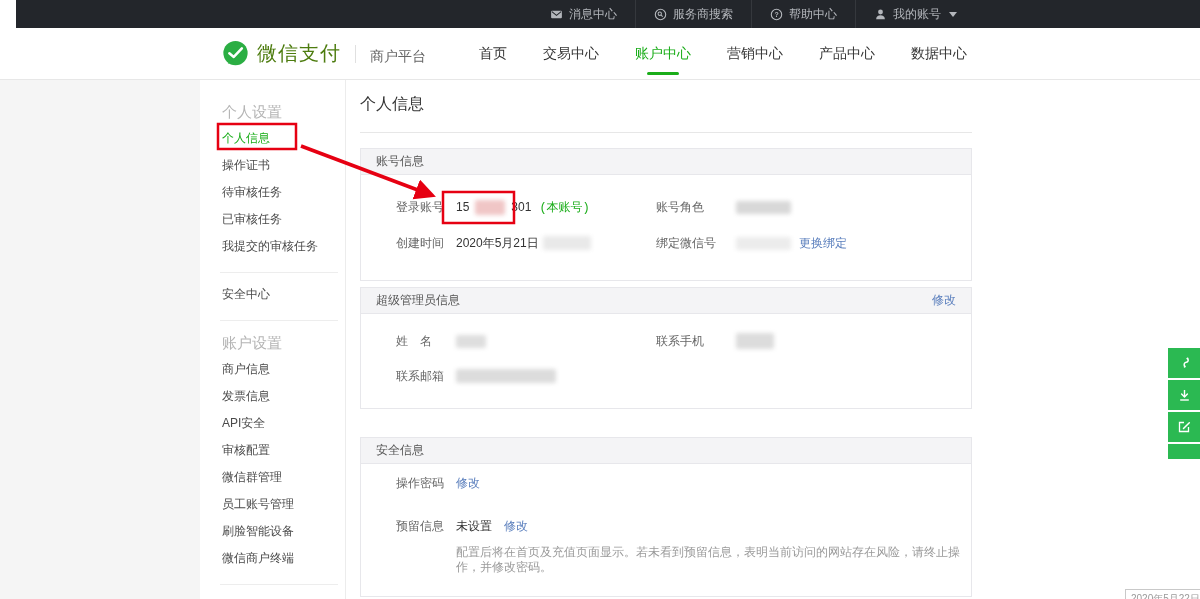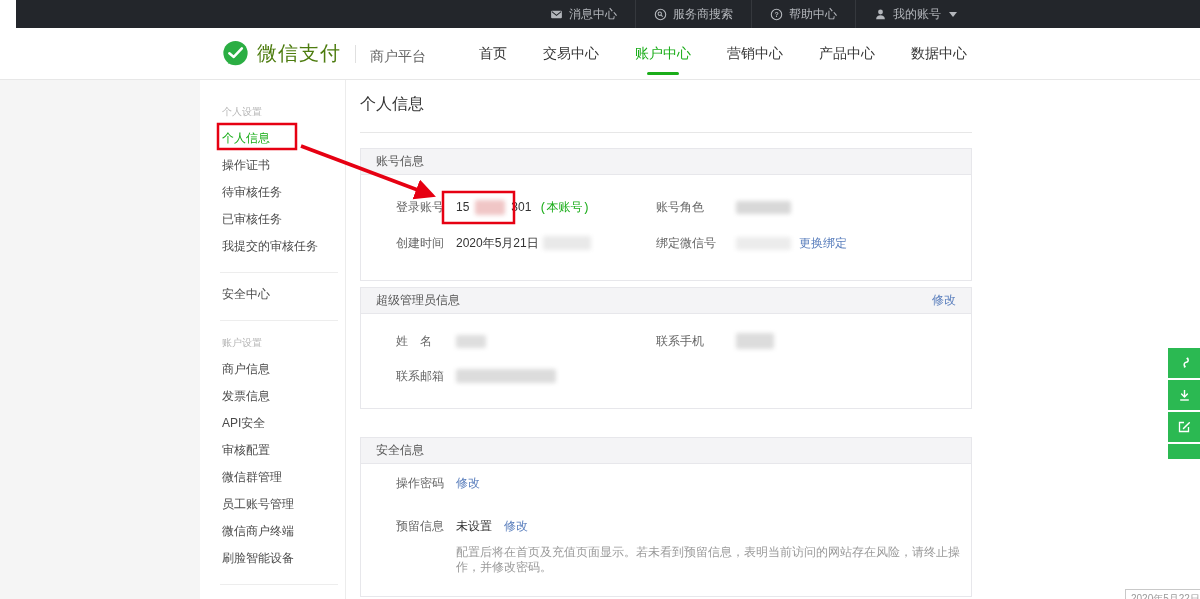--- a/index.html
+++ b/index.html
@@ -29,21 +29,21 @@
   .nav-item { position:relative; font-size:14px; color:#353535; padding:0 18px; line-height:50px;
               cursor:pointer; }
   .nav-item.active { color:#1aad19; }
   .nav-underline { position:absolute; left:50%; transform:translateX(-50%); bottom:5px;
                    width:32px; height:3px; background:#1aad19; border-radius:2px; }
 
   
   .gutter { position:absolute; top:80px; left:0; width:200px; bottom:0; background:#f5f5f5; }
   .sidebar { position:absolute; top:80px; left:200px; width:146px; bottom:0; background:#fff;
              border-right:1px solid #ececec; padding:18px 0 0 22px; }
-  .side-title { height:27px; line-height:27px; font-size:10px; color:#b5b5b5; }
+  .side-title { height:27px; line-height:27px; font-size:15px; color:#b5b5b5; }
   .side-item { height:27px; line-height:27px; font-size:12px; color:#4a4a4a; cursor:pointer; }
   .side-item.active { color:#1aad19; }
   .side-divider { border:none; border-top:1px solid #ededed; margin:12px 0 8px -2px; width:118px; }
   .side-title.second { margin-top:6px; }
 
   
   .main { position:absolute; left:360px; top:80px; width:612px; }
   .page-title { margin-top:14px; font-size:16px; font-weight:normal; color:#333; }
   .title-rule { border:none; border-top:1px solid #e7e7e7; margin-top:17px; }
 
@@ -167,22 +167,22 @@
     <hr class="side-divider">
     <div class="side-item">安全中心</div>
     <hr class="side-divider">
     <div class="side-title second">账户设置</div>
     <div class="side-item">商户信息</div>
     <div class="side-item">发票信息</div>
     <div class="side-item">API安全</div>
     <div class="side-item">审核配置</div>
     <div class="side-item">微信群管理</div>
     <div class="side-item">员工账号管理</div>
+    <div class="side-item">刷脸智能设备</div>
     <div class="side-item">微信商户终端</div>
-    <div class="side-item">刷脸智能设备</div>
     <hr class="side-divider">
   </div>
 
   <div class="main">
     <h1 class="page-title">个人信息</h1>
     <hr class="title-rule">
 
     <div class="panel">
       <div class="panel-hd">
         <span>账号信息</span>

